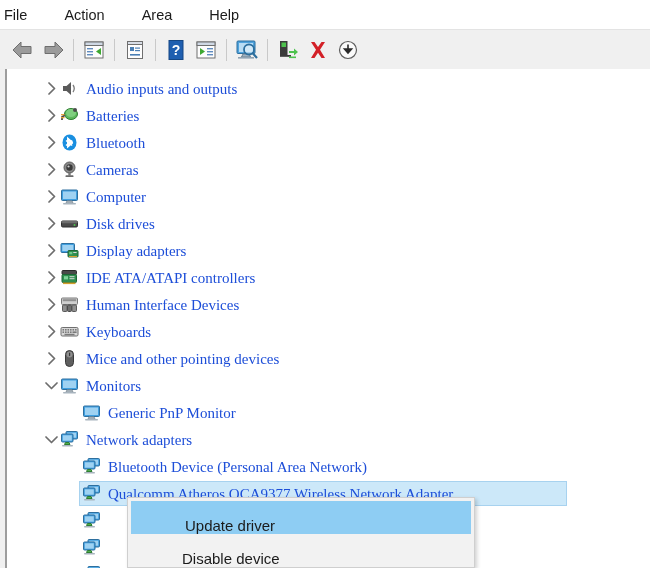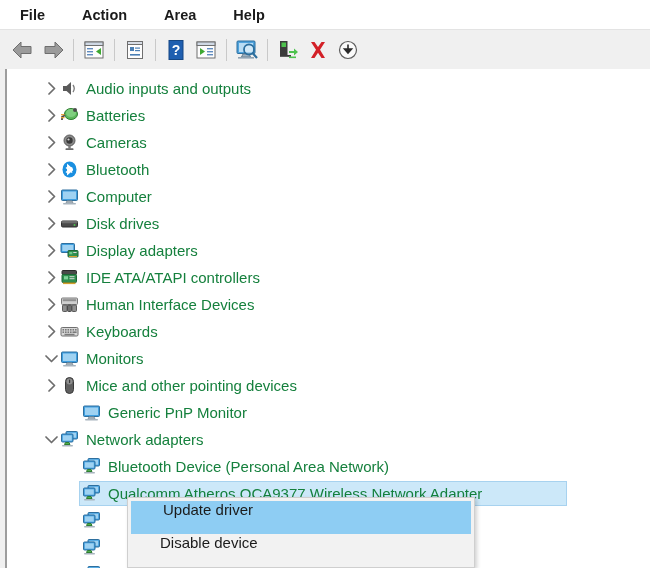--- a/index.html
+++ b/index.html
@@ -8,21 +8,21 @@
     background:#ffffff;
     font-family:"Liberation Sans","DejaVu Sans",sans-serif;
     -webkit-font-smoothing:antialiased;
   }
   .app{position:relative;width:650px;height:568px;background:#f0f0f0;}
 
   
   .menubar{
     position:absolute;left:0;top:0;width:650px;height:29px;
     background:#ffffff;display:flex;align-items:center;
-    padding-left:16px;box-sizing:border-box;font-weight:bold;
+    padding-left:0;box-sizing:border-box;
   }
   .menubar-item{
     font-size:14.5px;color:#1b1b1b;margin-right:29px;
     padding:2px 4px;cursor:default;white-space:nowrap;
   }
 
   
   .toolbar{
     position:absolute;left:0;top:29px;width:650px;height:40px;
     background:#f0f0f0;border-top:1px solid #e3e3e3;
@@ -52,42 +52,42 @@
     white-space:nowrap;cursor:default;
   }
   .row .chev{
     width:16px;height:16px;flex:0 0 16px;display:flex;
     align-items:center;justify-content:center;color:#6d6d6d;
   }
   .row .ico{
     width:20px;height:20px;flex:0 0 20px;display:flex;
     align-items:center;justify-content:center;margin-right:7px;
   }
-  .row .lbl{font-size:15px;color:#15803d;line-height:20px;}
+  .row .lbl{font-size:15px;color:#1d4ed8;line-height:20px;font-family:Liberation Serif, serif;}
 
   
   .lvl1{padding-left:38px;}
   .lvl2{padding-left:76px;}
 
   .selrow .selbg{
     position:absolute;left:74px;top:1px;height:25px;width:488px;
     background:#cce8f9;border:1px solid #a7d2ef;box-sizing:border-box;
   }
   .selrow .ico,.selrow .lbl{position:relative;z-index:1;text-align:right;}
 
   
   .ctxmenu{
     position:absolute;left:122px;top:497px;width:348px;
     background:#f2f2f2;border:1px solid #cfcfcf;
     box-shadow:2px 2px 4px rgba(0,0,0,.18);
     padding:3px 0 0 0;box-sizing:border-box;z-index:50;
   }
   .ctx-item{
-    height:33px;display:flex;align-items:flex-start;
-    padding-left:32px;font-size:15px;color:#1b1b1b;
+    height:33px;display:flex;align-items:flex-end;
+    padding-left:54px;font-size:15px;color:#1b1b1b;
     cursor:default;box-sizing:border-box;
   }
   .ctx-item.hl{background:#8ecdf3;margin:0 3px;}
 
   svg{display:block;}
 </style>
 </head>
 <body>
 
 <div class="app">
@@ -238,45 +238,45 @@
       </div>
 
       <div class="row lvl1">
         <span class="chev">
           <svg width="9" height="13" viewBox="0 0 9 13">
               <path d="M2 1 L7.5 6.5 L2 12" fill="none" stroke="#6d6d6d" stroke-width="1.7" stroke-linecap="round" stroke-linejoin="round"></path>
             </svg>
         </span>
         <span class="ico">
           <svg width="19" height="19" viewBox="0 0 19 19">
+            <ellipse cx="9.5" cy="9.5" rx="7" ry="8" fill="#1a8fe0"></ellipse>
+            <path d="M8 5 L12 8.2 L8 11.4 L8 3.8 L12 7 L8 10.2" fill="none" stroke="#ffffff" stroke-width="1.5" transform="translate(0,2)"></path>
+            <path d="M7.8 5.2 L12.2 9.5 L7.8 13.8 L7.8 5.2 Z" fill="none" stroke="#ffffff" stroke-width="1.4"></path>
+            <path d="M6 7.5 L12.2 12.5 M6 12.5 L12.2 7.5" stroke="#ffffff" stroke-width="1.4"></path>
+          </svg>
+        </span>
+        <span class="lbl">Bluetooth</span>
+      </div>
+
+      <div class="row lvl1">
+        <span class="chev">
+          <svg width="9" height="13" viewBox="0 0 9 13">
+              <path d="M2 1 L7.5 6.5 L2 12" fill="none" stroke="#6d6d6d" stroke-width="1.7" stroke-linecap="round" stroke-linejoin="round"></path>
+            </svg>
+        </span>
+        <span class="ico">
+          <svg width="19" height="19" viewBox="0 0 19 19">
             <circle cx="9.5" cy="7.5" r="5.5" fill="#8a8a8a" stroke="#5a5a5a"></circle>
             <circle cx="9.5" cy="7.5" r="3.2" fill="#3a3a3a"></circle>
             <circle cx="8.5" cy="6.5" r="1.1" fill="#cfcfcf"></circle>
             <rect x="8.3" y="13" width="2.4" height="2.6" fill="#7a7a7a"></rect>
             <rect x="5.5" y="15.3" width="8" height="1.8" rx="0.7" fill="#6a6a6a"></rect>
           </svg>
         </span>
         <span class="lbl">Cameras</span>
-      </div>
-
-      <div class="row lvl1">
-        <span class="chev">
-          <svg width="9" height="13" viewBox="0 0 9 13">
-              <path d="M2 1 L7.5 6.5 L2 12" fill="none" stroke="#6d6d6d" stroke-width="1.7" stroke-linecap="round" stroke-linejoin="round"></path>
-            </svg>
-        </span>
-        <span class="ico">
-          <svg width="19" height="19" viewBox="0 0 19 19">
-            <ellipse cx="9.5" cy="9.5" rx="7" ry="8" fill="#1a8fe0"></ellipse>
-            <path d="M8 5 L12 8.2 L8 11.4 L8 3.8 L12 7 L8 10.2" fill="none" stroke="#ffffff" stroke-width="1.5" transform="translate(0,2)"></path>
-            <path d="M7.8 5.2 L12.2 9.5 L7.8 13.8 L7.8 5.2 Z" fill="none" stroke="#ffffff" stroke-width="1.4"></path>
-            <path d="M6 7.5 L12.2 12.5 M6 12.5 L12.2 7.5" stroke="#ffffff" stroke-width="1.4"></path>
-          </svg>
-        </span>
-        <span class="lbl">Bluetooth</span>
       </div>
 
       <div class="row lvl1">
         <span class="chev">
           <svg width="9" height="13" viewBox="0 0 9 13">
               <path d="M2 1 L7.5 6.5 L2 12" fill="none" stroke="#6d6d6d" stroke-width="1.7" stroke-linecap="round" stroke-linejoin="round"></path>
             </svg>
         </span>
         <span class="ico">
           <svg width="19" height="19" viewBox="0 0 19 19">
@@ -382,49 +382,49 @@
             <rect x="10" y="9.4" width="1.6" height="1.6" fill="#7a7a7a"></rect>
             <rect x="12.5" y="9.4" width="4.1" height="1.6" fill="#7a7a7a"></rect>
             <rect x="4.5" y="11.8" width="10" height="1.5" fill="#7a7a7a"></rect>
           </svg>
         </span>
         <span class="lbl">Keyboards</span>
       </div>
 
       <div class="row lvl1">
         <span class="chev">
+          <svg width="9" height="13" viewBox="0 0 9 13">
+              <path d="M2 1 L7.5 6.5 L2 12" fill="none" stroke="#6d6d6d" stroke-width="1.7" stroke-linecap="round" stroke-linejoin="round"></path>
+            </svg>
+        </span>
+        <span class="ico">
+          <svg width="19" height="19" viewBox="0 0 19 19">
+            <rect x="5.5" y="1.5" width="8" height="16" rx="4" fill="#5f5f5f" stroke="#3a3a3a"></rect>
+            <rect x="6.5" y="2.5" width="6" height="6" rx="3" fill="#8f8f8f"></rect>
+            <rect x="9" y="3.5" width="1.2" height="3.5" rx="0.6" fill="#3a3a3a"></rect>
+          </svg>
+        </span>
+        <span class="lbl">Mice and other pointing devices</span>
+      </div>
+
+      <div class="row lvl1">
+        <span class="chev">
           <svg width="13" height="9" viewBox="0 0 13 9">
               <path d="M1 2 L6.5 7.5 L12 2" fill="none" stroke="#6d6d6d" stroke-width="1.7" stroke-linecap="round" stroke-linejoin="round"></path>
             </svg>
         </span>
         <span class="ico">
           <svg width="19" height="19" viewBox="0 0 19 19">
             <rect x="1.5" y="3" width="16" height="10.5" rx="1" fill="#3f9fe0" stroke="#2e6f9e"></rect>
             <rect x="3" y="4.5" width="13" height="7.5" fill="#9fd2f2"></rect>
             <path d="M7 14 L12 14 L13 16 L6 16 Z" fill="#b9c4cd" stroke="#8b979f"></path>
             <rect x="3" y="16" width="13" height="1.4" rx="0.7" fill="#a8b4be"></rect>
           </svg>
         </span>
         <span class="lbl">Monitors</span>
-      </div>
-
-      <div class="row lvl1">
-        <span class="chev">
-          <svg width="9" height="13" viewBox="0 0 9 13">
-              <path d="M2 1 L7.5 6.5 L2 12" fill="none" stroke="#6d6d6d" stroke-width="1.7" stroke-linecap="round" stroke-linejoin="round"></path>
-            </svg>
-        </span>
-        <span class="ico">
-          <svg width="19" height="19" viewBox="0 0 19 19">
-            <rect x="5.5" y="1.5" width="8" height="16" rx="4" fill="#5f5f5f" stroke="#3a3a3a"></rect>
-            <rect x="6.5" y="2.5" width="6" height="6" rx="3" fill="#8f8f8f"></rect>
-            <rect x="9" y="3.5" width="1.2" height="3.5" rx="0.6" fill="#3a3a3a"></rect>
-          </svg>
-        </span>
-        <span class="lbl">Mice and other pointing devices</span>
       </div>
 
       <div class="row lvl2">
         <span class="ico">
           <svg width="19" height="19" viewBox="0 0 19 19">
             <rect x="1.5" y="3" width="16" height="10.5" rx="1" fill="#3f9fe0" stroke="#2e6f9e"></rect>
             <rect x="3" y="4.5" width="13" height="7.5" fill="#9fd2f2"></rect>
             <path d="M7 14 L12 14 L13 16 L6 16 Z" fill="#b9c4cd" stroke="#8b979f"></path>
             <rect x="3" y="16" width="13" height="1.4" rx="0.7" fill="#a8b4be"></rect>
           </svg>

